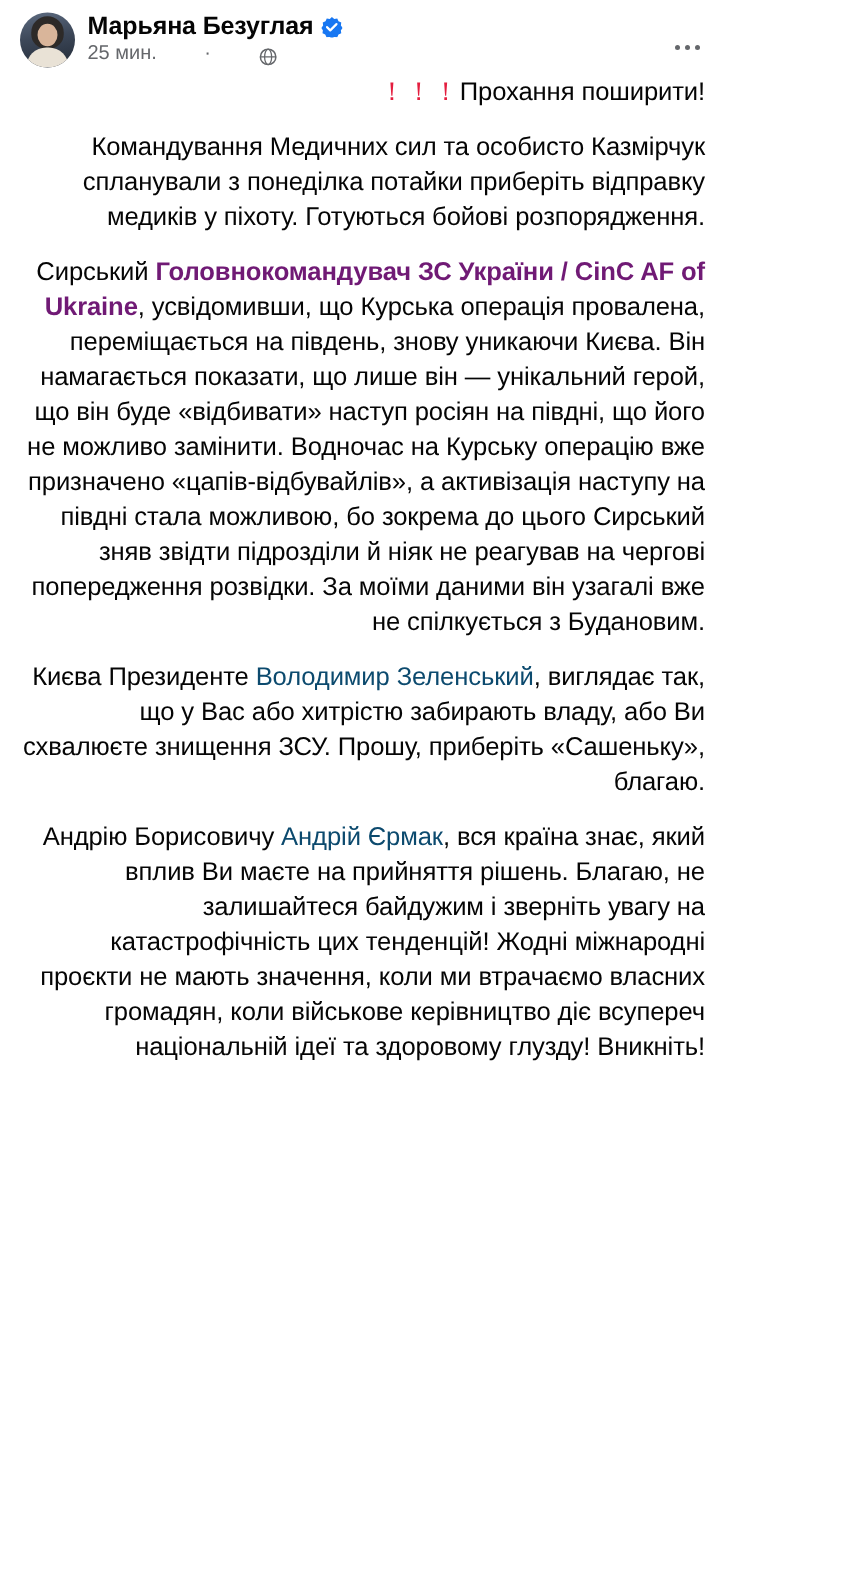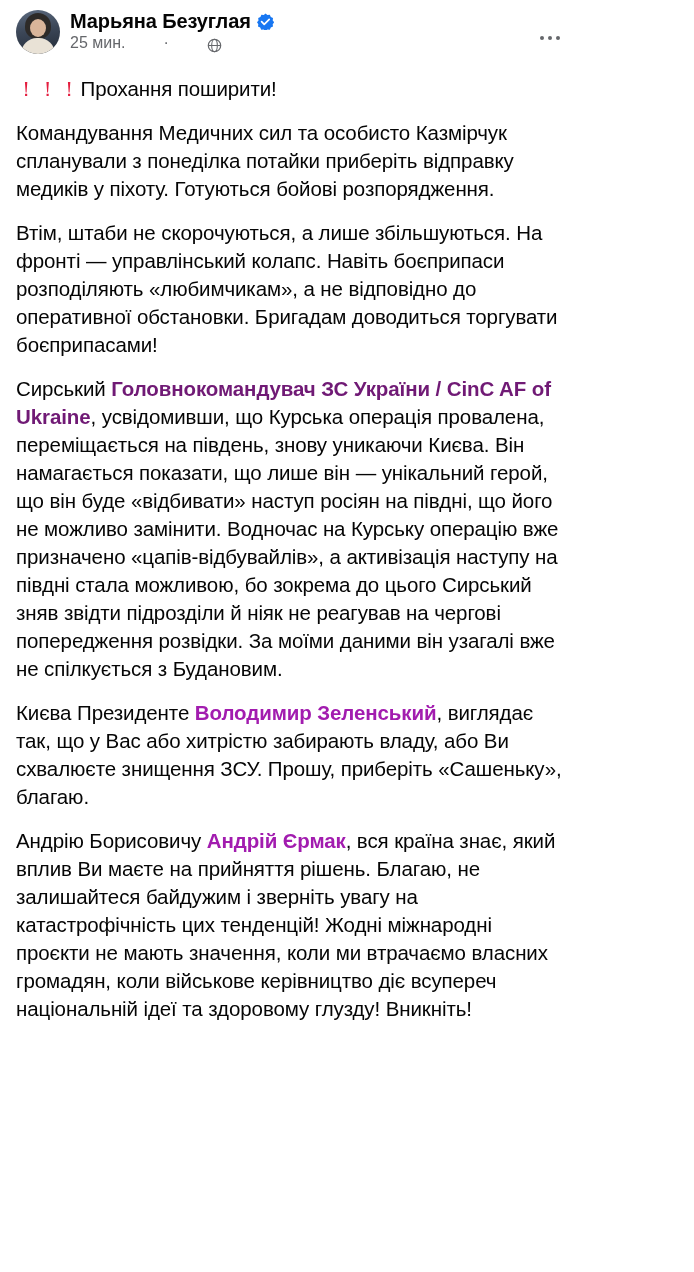--- a/index.html
+++ b/index.html
@@ -135,32 +135,33 @@
 
   
   .post-body {
     font-size: 20.5px;
     line-height: 28px;
     color: #050505;
     letter-spacing: -0.1px;
     word-wrap: break-word;
   }
   .para {
-    margin: 15px 0 16px 0;
+    margin: 0 0 16px 0;
+    text-align: right;
   }
   .para:last-child {
     margin-bottom: 0;
   }
   .bangs {
     color: #e41e3f;
     letter-spacing: 1px;
   }
   .mention {
-    color: #a21caf;
-    font-weight: bold;
+    color: #0c4a6e;
+    font-weight: normal;
   }
   .link-strong {
     color: #701a75;
     font-weight: bold;
   }
 </style>
 </head>
 <body>
 
 <div class="post">
@@ -204,21 +205,20 @@
 
   <div class="post-body">
 
     <p class="para">
       <span class="bangs">！！！</span><span>Прохання поширити!</span>
     </p>
 
     <p class="para">Командування Медичних сил та особисто Казмірчук спланували з понеділка потайки приберіть відправку медиків у піхоту. Готуються бойові розпорядження.</p>
 
 
-    <p class="para">Втім, штаби не скорочуються, а лише збільшуються. На фронті — управлінський колапс. Навіть боєприпаси розподіляють «любимчикам», а не відповідно до оперативної обстановки. Бригадам доводиться торгувати боєприпасами!</p>
 
     <p class="para">
       <span>Сирський </span><span class="link-strong">Головнокомандувач ЗС України / CinC AF of Ukraine</span><span>, усвідомивши, що Курська операція провалена, переміщається на південь, знову уникаючи Києва. Він намагається показати, що лише він — унікальний герой, що він буде «відбивати» наступ росіян на півдні, що його не можливо замінити. Водночас на Курську операцію вже призначено «цапів-відбувайлів», а активізація наступу на півдні стала можливою, бо зокрема до цього Сирський зняв звідти підрозділи й ніяк не реагував на чергові попередження розвідки. За моїми даними він узагалі вже не спілкується з Будановим.</span>
     </p>
 
     <p class="para">
       <span>Києва Президенте </span><span class="mention">Володимир Зеленський</span><span>, виглядає так, що у Вас або хитрістю забирають владу, або Ви схвалюєте знищення ЗСУ. Прошу, приберіть «Сашеньку», благаю.</span>
     </p>
 
     <p class="para">

